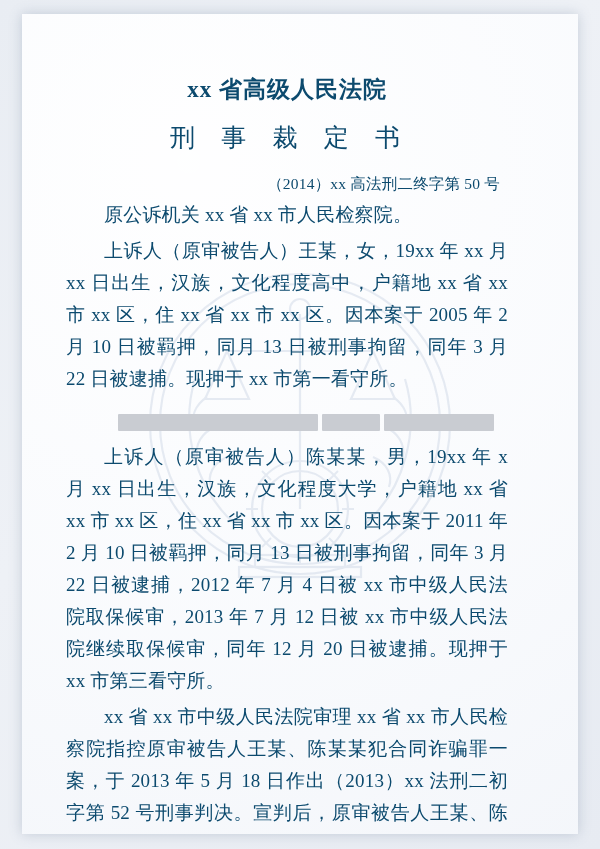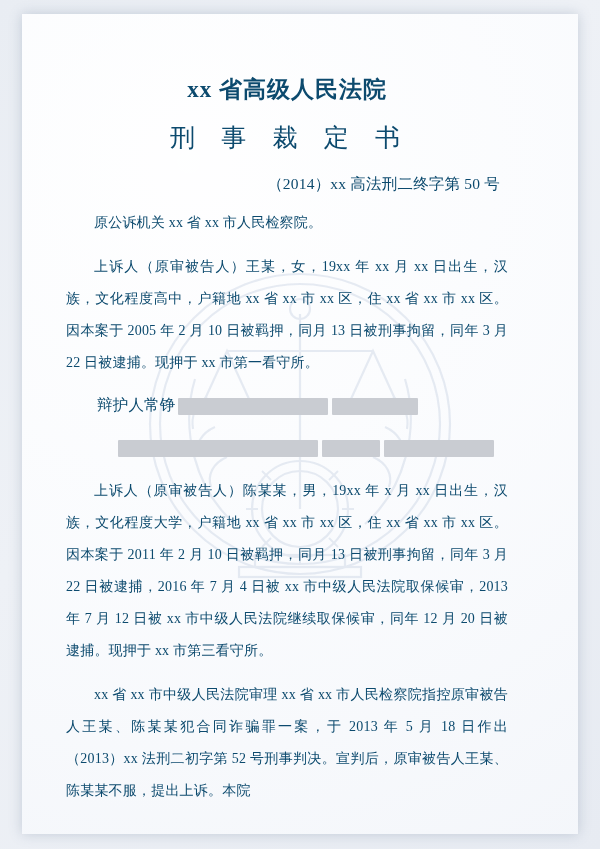--- a/index.html
+++ b/index.html
@@ -71,23 +71,23 @@
     letter-spacing: 10px;
     margin: 16px 0 0 6px;
   }
   .doc-number {
     text-align: right;
     font-size: 15.5px;
     margin: 20px 8px 0 0;
     letter-spacing: 0.2px;
   }
   p.body-text {
-    font-size: 14px;
+    font-size: 19px;
     line-height: 32px;
-    margin: 12px 0 0 0;
+    margin: 4px 0 0 0;
     text-align: justify;
     text-indent: 2em;
     letter-spacing: 0.2px;
   }
   .redact-block {
     text-indent: 2em;
     font-size: 15.5px;
     line-height: 32px;
     margin: 10px 0 0 0;
     letter-spacing: 0.2px;
@@ -153,24 +153,21 @@
     </svg>
 
     <div class="content">
       <div class="doc-title">xx 省高级人民法院</div>
       <div class="doc-subtitle">刑 事 裁 定 书</div>
       <div class="doc-number">（2014）xx 高法刑二终字第 50 号</div>
 
       <p class="body-text">原公诉机关 xx 省 xx 市人民检察院。</p>
       <p class="body-text">上诉人（原审被告人）王某，女，19xx 年 xx 月 xx 日出生，汉族，文化程度高中，户籍地 xx 省 xx 市 xx 区，住 xx 省 xx 市 xx 区。因本案于 2005 年 2 月 10 日被羁押，同月 13 日被刑事拘留，同年 3 月 22 日被逮捕。现押于 xx 市第一看守所。</p>
 
-      <div class="redact-block">
-        <span>辩护人常铮</span><span class="redact r1"></span><span class="redact r2"></span>
-      </div>
       <div class="redact-block blur-line2">
         <span class="redact r3"></span><span class="redact r4"></span><span class="redact r5"></span>
       </div>
 
-      <p class="body-text">上诉人（原审被告人）陈某某，男，19xx 年 x 月 xx 日出生，汉族，文化程度大学，户籍地 xx 省 xx 市 xx 区，住 xx 省 xx 市 xx 区。因本案于 2011 年 2 月 10 日被羁押，同月 13 日被刑事拘留，同年 3 月 22 日被逮捕，2016 年 7 月 4 日被 xx 市中级人民法院取保候审，2013 年 7 月 12 日被 xx 市中级人民法院继续取保候审，同年 12 月 20 日被逮捕。现押于 xx 市第三看守所。</p>
+      <p class="body-text">上诉人（原审被告人）陈某某，男，19xx 年 x 月 xx 日出生，汉族，文化程度大学，户籍地 xx 省 xx 市 xx 区，住 xx 省 xx 市 xx 区。因本案于 2011 年 2 月 10 日被羁押，同月 13 日被刑事拘留，同年 3 月 22 日被逮捕，2012 年 7 月 4 日被 xx 市中级人民法院取保候审，2013 年 7 月 12 日被 xx 市中级人民法院继续取保候审，同年 12 月 20 日被逮捕。现押于 xx 市第三看守所。</p>
       <p class="body-text">xx 省 xx 市中级人民法院审理 xx 省 xx 市人民检察院指控原审被告人王某、陈某某犯合同诈骗罪一案，于 2013 年 5 月 18 日作出（2013）xx 法刑二初字第 52 号刑事判决。宣判后，原审被告人王某、陈某某不服，提出上诉。本院</p>
     </div>
   </div>
 </div>
 
 </body></html>

